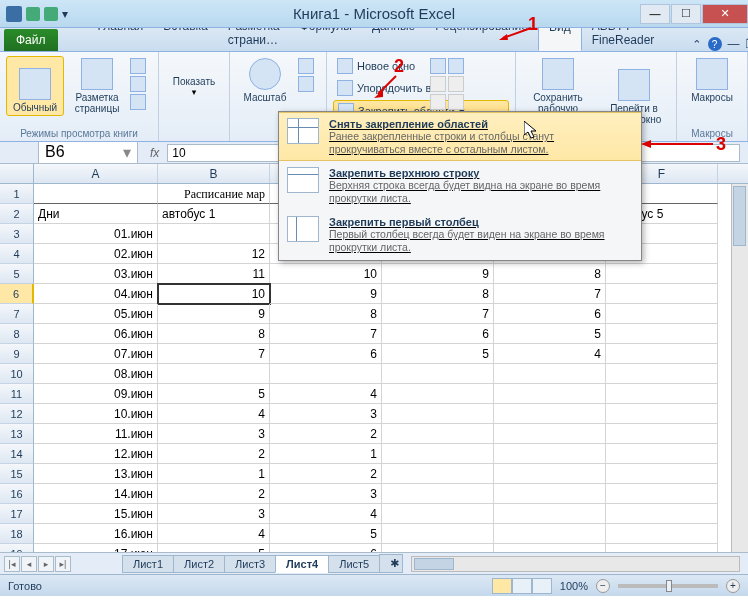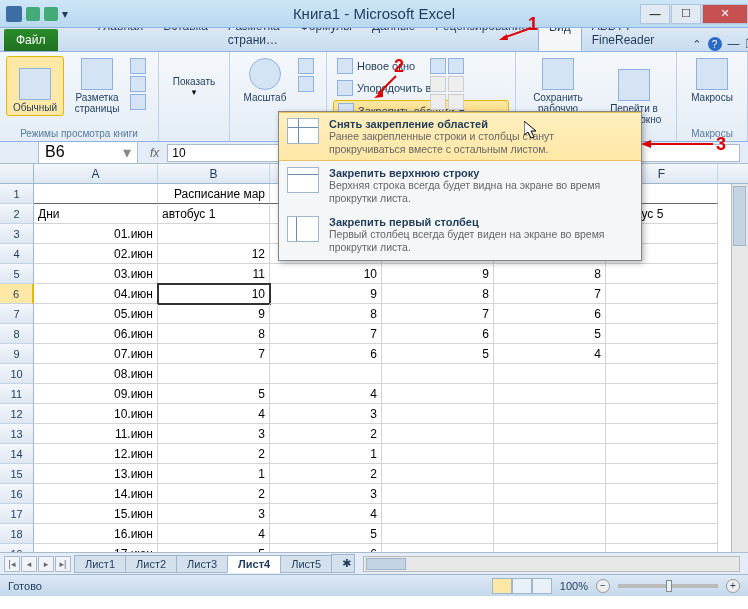--- a/index.html
+++ b/index.html
@@ -53,21 +53,21 @@
 .col-A { width:124px; } .col-B,.col-C,.col-D,.col-E,.col-F { width:112px; }
 
 .grid-body { position:relative; }
 .row { display:flex; height:20px; }
 .row-header { width:34px; background:linear-gradient(#f4f7fb,#dde7f2); border-right:1px solid #9eb6ce; border-bottom:1px solid #c5d3e2; text-align:center; font-size:11px; color:#1f3b5a; line-height:20px; }
 .row-header.sel { background:#ffe8a6; border-right:2px solid #e5b800; }
 .cell { border-right:1px solid #d4d4d4; border-bottom:1px solid #d4d4d4; padding:0 4px; font-size:12px; line-height:20px; overflow:hidden; white-space:nowrap; color:#000; }
 .cell.right { text-align:right; }
 .cell.center { text-align:center; }
 .cell.sel { outline:2px solid #333; outline-offset:-1px; }
-.cell.crow { border-bottom:1px solid #666; }
+.cell.crow { border-bottom:1px solid #666;font-family:Liberation Serif, serif; }
 .row1 .cell { border-bottom:1px solid #666; }
 .row.hl .row-header { background:#ffe8a6; }
 
 
 .sheet-tabs-bar { height:22px; background:#e4edf7; border-top:1px solid #abc; display:flex; align-items:center; }
 .sheet-nav { display:flex; gap:1px; padding:0 4px; }
 .sheet-nav-btn { width:16px; height:16px; border:1px solid #abc; background:#f0f4f8; font-size:9px; display:flex; align-items:center; justify-content:center; color:#666; }
 .sheet-tab { padding:2px 10px; background:#d4e0ec; border:1px solid #9eb6ce; font-size:11px; margin-left:-1px; color:#1f3b5a; }
 .sheet-tab.active { background:#fff; border-bottom:1px solid #fff; font-weight:bold; }
 .hscroll { flex:1; margin:0 8px; height:16px; background:#e8e8e8; border:1px solid #bbb; position:relative; }
@@ -85,21 +85,21 @@
 
 
 .freeze-menu { position:absolute; left:278px; top:111px; width:364px; background:#f5f6f7; border:1px solid #868686; box-shadow:2px 2px 6px rgba(0,0,0,.3); z-index:10; }
 .freeze-item { display:flex; padding:6px 8px; gap:10px; }
 .freeze-item.hover { background:linear-gradient(#ffefbf,#ffe8a6); border-top:1px solid #e5c365; border-bottom:1px solid #e5c365; padding-top:5px; padding-bottom:5px; }
 .freeze-icon { width:32px; height:26px; background:#fff; border:1px solid #9eb6ce; flex-shrink:0; position:relative; }
 .freeze-icon::before, .freeze-icon::after { content:''; position:absolute; background:#6a8cb0; }
 .fi1::before { left:0; top:8px; width:100%; height:1px; } .fi1::after { left:10px; top:0; width:1px; height:100%; }
 .fi2::before { left:0; top:6px; width:100%; height:1px; }
 .fi3::after { left:8px; top:0; width:1px; height:100%; }
-.freeze-text { flex:1; }
+.freeze-text { flex:1;text-decoration:underline; }
 .freeze-title { font-weight:bold; font-size:11px; color:#1f3b5a; }
 .freeze-desc { font-size:10.5px; color:#666; line-height:1.2; }
 
 
 .ann { position:absolute; color:#d00; font-weight:bold; font-size:18px; z-index:20; }
 .ann-arrow { position:absolute; z-index:19; }
 
 
 .vscroll { position:absolute; right:0; top:20px; bottom:0; width:17px; background:#e8e8e8; border-left:1px solid #bbb; }
 .vscroll-thumb { position:absolute; top:2px; width:13px; left:1px; height:60px; background:#c4d4e4; border:1px solid #9eb6ce; }
@@ -438,21 +438,21 @@
     </div>
 </div>
 
 <div class="sheet-tabs-bar">
   <div class="sheet-nav">
     <div class="sheet-nav-btn">|◂</div>
     <div class="sheet-nav-btn">◂</div>
     <div class="sheet-nav-btn">▸</div>
     <div class="sheet-nav-btn">▸|</div>
   </div>
-  <div id="sheet-tabs" style="display:flex;">
+  <div id="sheet-tabs" style="display:flex;margin-left:48px;">
       <div class="sheet-tab">Лист1</div>
       <div class="sheet-tab">Лист2</div>
       <div class="sheet-tab">Лист3</div>
       <div class="sheet-tab active">Лист4</div>
       <div class="sheet-tab">Лист5</div>
     </div>
   <div class="sheet-tab" style="width:24px; text-align:center;">✱</div>
   <div class="hscroll">
       <div class="hscroll-thumb"></div>
     </div>

